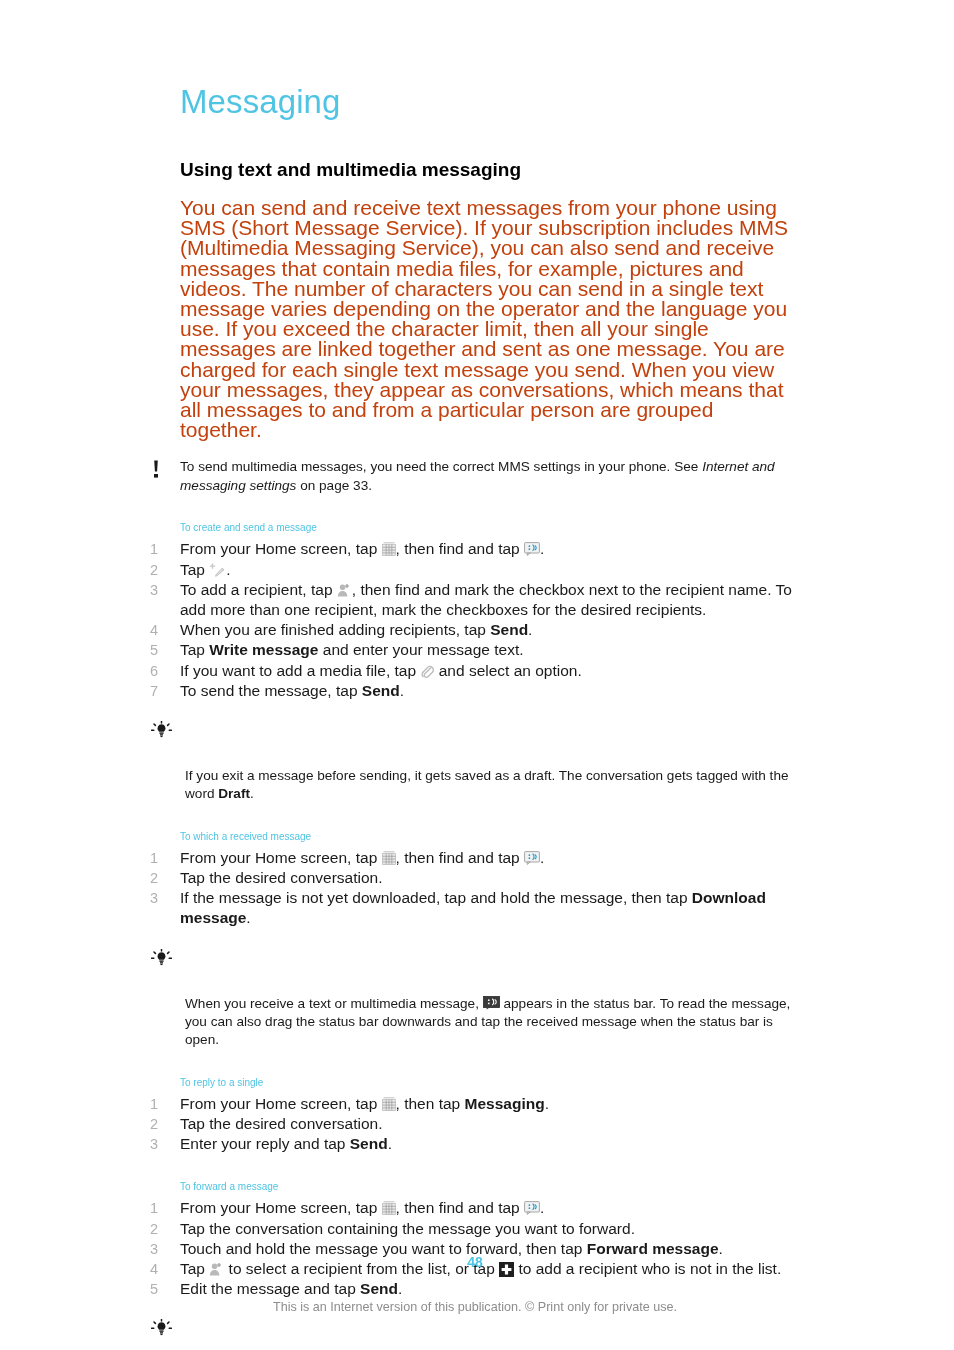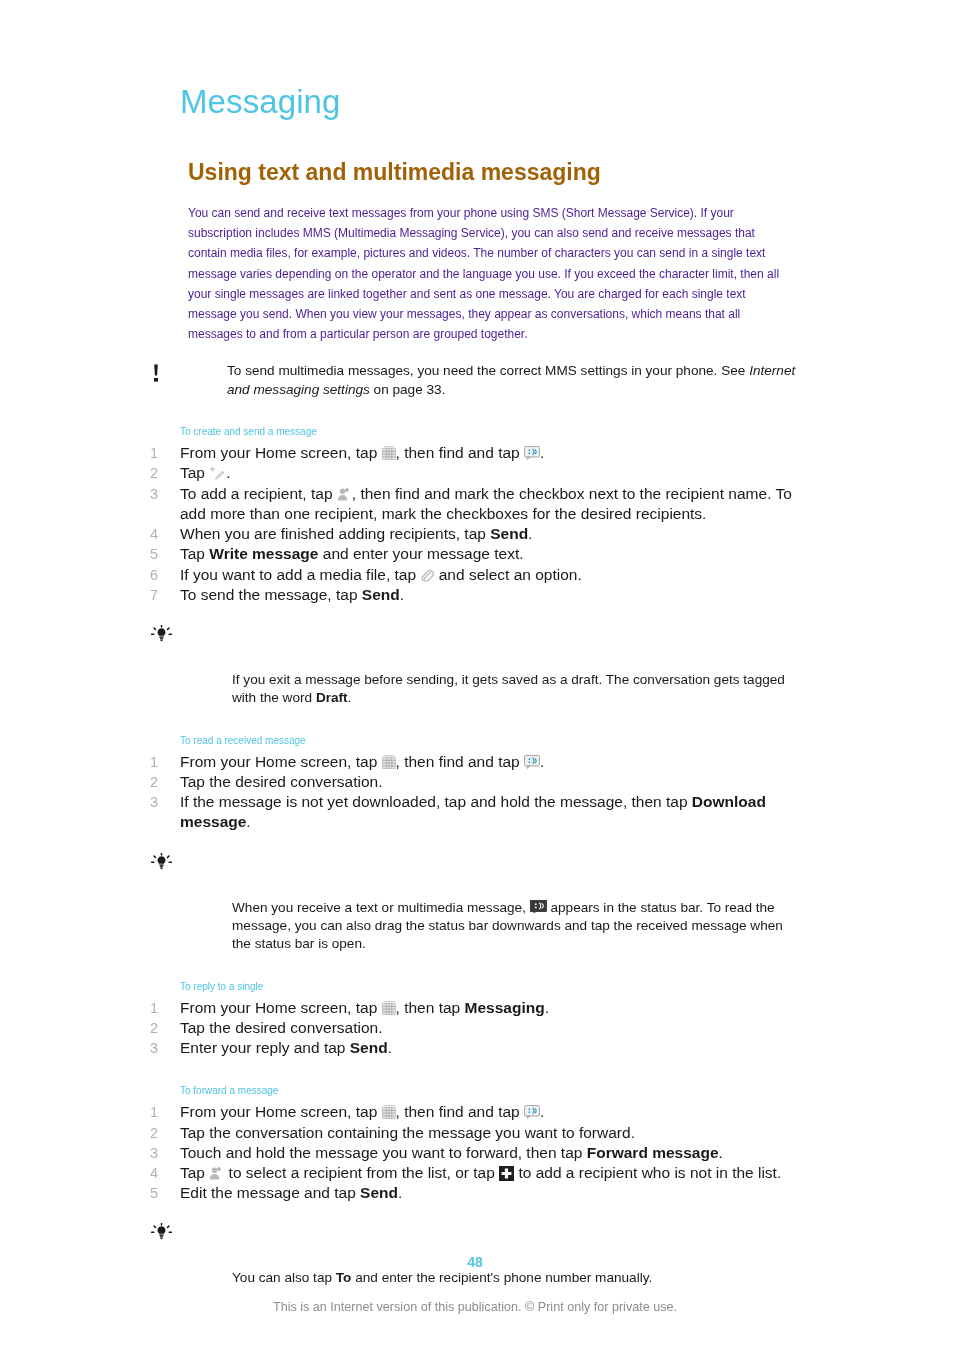--- a/index.html
+++ b/index.html
@@ -31,43 +31,42 @@
   h1.page-title {
     font-size: 33px;
     font-weight: normal;
     color: #4FC4E3;
     margin: 0 0 38px 0;
     line-height: 1.1;
     letter-spacing: 0.1px;
   }
 
   h2.section-title {
-    font-size: 23px;
+    font-size: 19px;
     font-weight: bold;
-    color: #a16207;
-    margin: 0 0 16px 8px;
+    color: #000000;
+    margin: 0 0 16px 0;
     line-height: 1.25;
   }
 
   p.body-text {
-    font-size: 12px;
+    font-size: 21px;
     line-height: 20.2px;
-    margin: 8px;
-    color: #4c1d95;
+    margin: 0;
+    color: #c2410c;
     text-align: left;
   }
 
   
   .callout {
     display: flex;
     align-items: flex-start;
     margin: 18px 0 4px 0;
     margin-left: -29px;
     width: 645px;
-    gap: 47px;
   }
   .callout .callout-icon {
     width: 29px;
     flex: 0 0 29px;
     padding-top: 2px;
     display: flex;
     justify-content: flex-start;
     align-items: flex-start;
   }
   .callout .callout-text {
@@ -227,21 +226,21 @@
                   <rect x="8.4" y="11.4" width="4.2" height="1.4" fill="#1a1a1a"></rect>
                   <rect x="9.0" y="13.2" width="3.0" height="1.3" fill="#1a1a1a"></rect>
                   <rect x="9.5" y="14.9" width="2.0" height="1.2" fill="#1a1a1a"></rect>
                   <path d="M10.5 0.3 V2.0 M3.0 3.0 L4.4 4.4 M18.0 3.0 L16.6 4.4 M0.6 9.2 H2.8 M20.4 9.2 H18.2" stroke="#1a1a1a" stroke-width="1.5" stroke-linecap="round"></path>
                 </svg></span>
             </span>
             <span class="callout-text">If you exit a message before sending, it gets saved as a draft. The conversation gets tagged with the word <b>Draft</b>.</span>
           </div>
         </div>
         <div class="proc">
-          <h3 class="proc-title">To read a received message</h3>
+          <h3 class="proc-title">To which a received message</h3>
           <ol class="steps">
             <li><span class="step-num">1</span><span>From your Home screen, tap <span style="display: inline-block;"><svg class="ico ico-appdrawer" viewBox="0 0 14 14" xmlns="http://www.w3.org/2000/svg">
                     <rect x="0.5" y="2.5" width="13" height="11" fill="#e8e8e8" stroke="#b8b8b8" stroke-width="0.7"></rect>
                     <path d="M4.2 2.5 V13.5 M7 2.5 V13.5 M9.8 2.5 V13.5" stroke="#9a9a9a" stroke-width="0.7"></path>
                     <path d="M0.5 5.3 H13.5 M0.5 8.1 H13.5 M0.5 10.9 H13.5" stroke="#9a9a9a" stroke-width="0.7"></path>
                     <path d="M1.5 0.8 H12.5" stroke="#c9c9c9" stroke-width="1.2"></path>
                   </svg></span>, then find and tap <span style="display: inline-block;"><svg class="ico ico-message" viewBox="0 0 16 14" xmlns="http://www.w3.org/2000/svg">
                     <rect x="0.6" y="0.6" width="14.8" height="10.4" rx="0.8" fill="#f2f2f2" stroke="#9d9d9d" stroke-width="0.9"></rect>
                     <path d="M3.2 11 L3.2 13.4 L6.2 11 Z" fill="#f2f2f2" stroke="#9d9d9d" stroke-width="0.9" stroke-linejoin="round"></path>
                     <circle cx="5.4" cy="4.2" r="0.85" fill="#2196c4"></circle>

